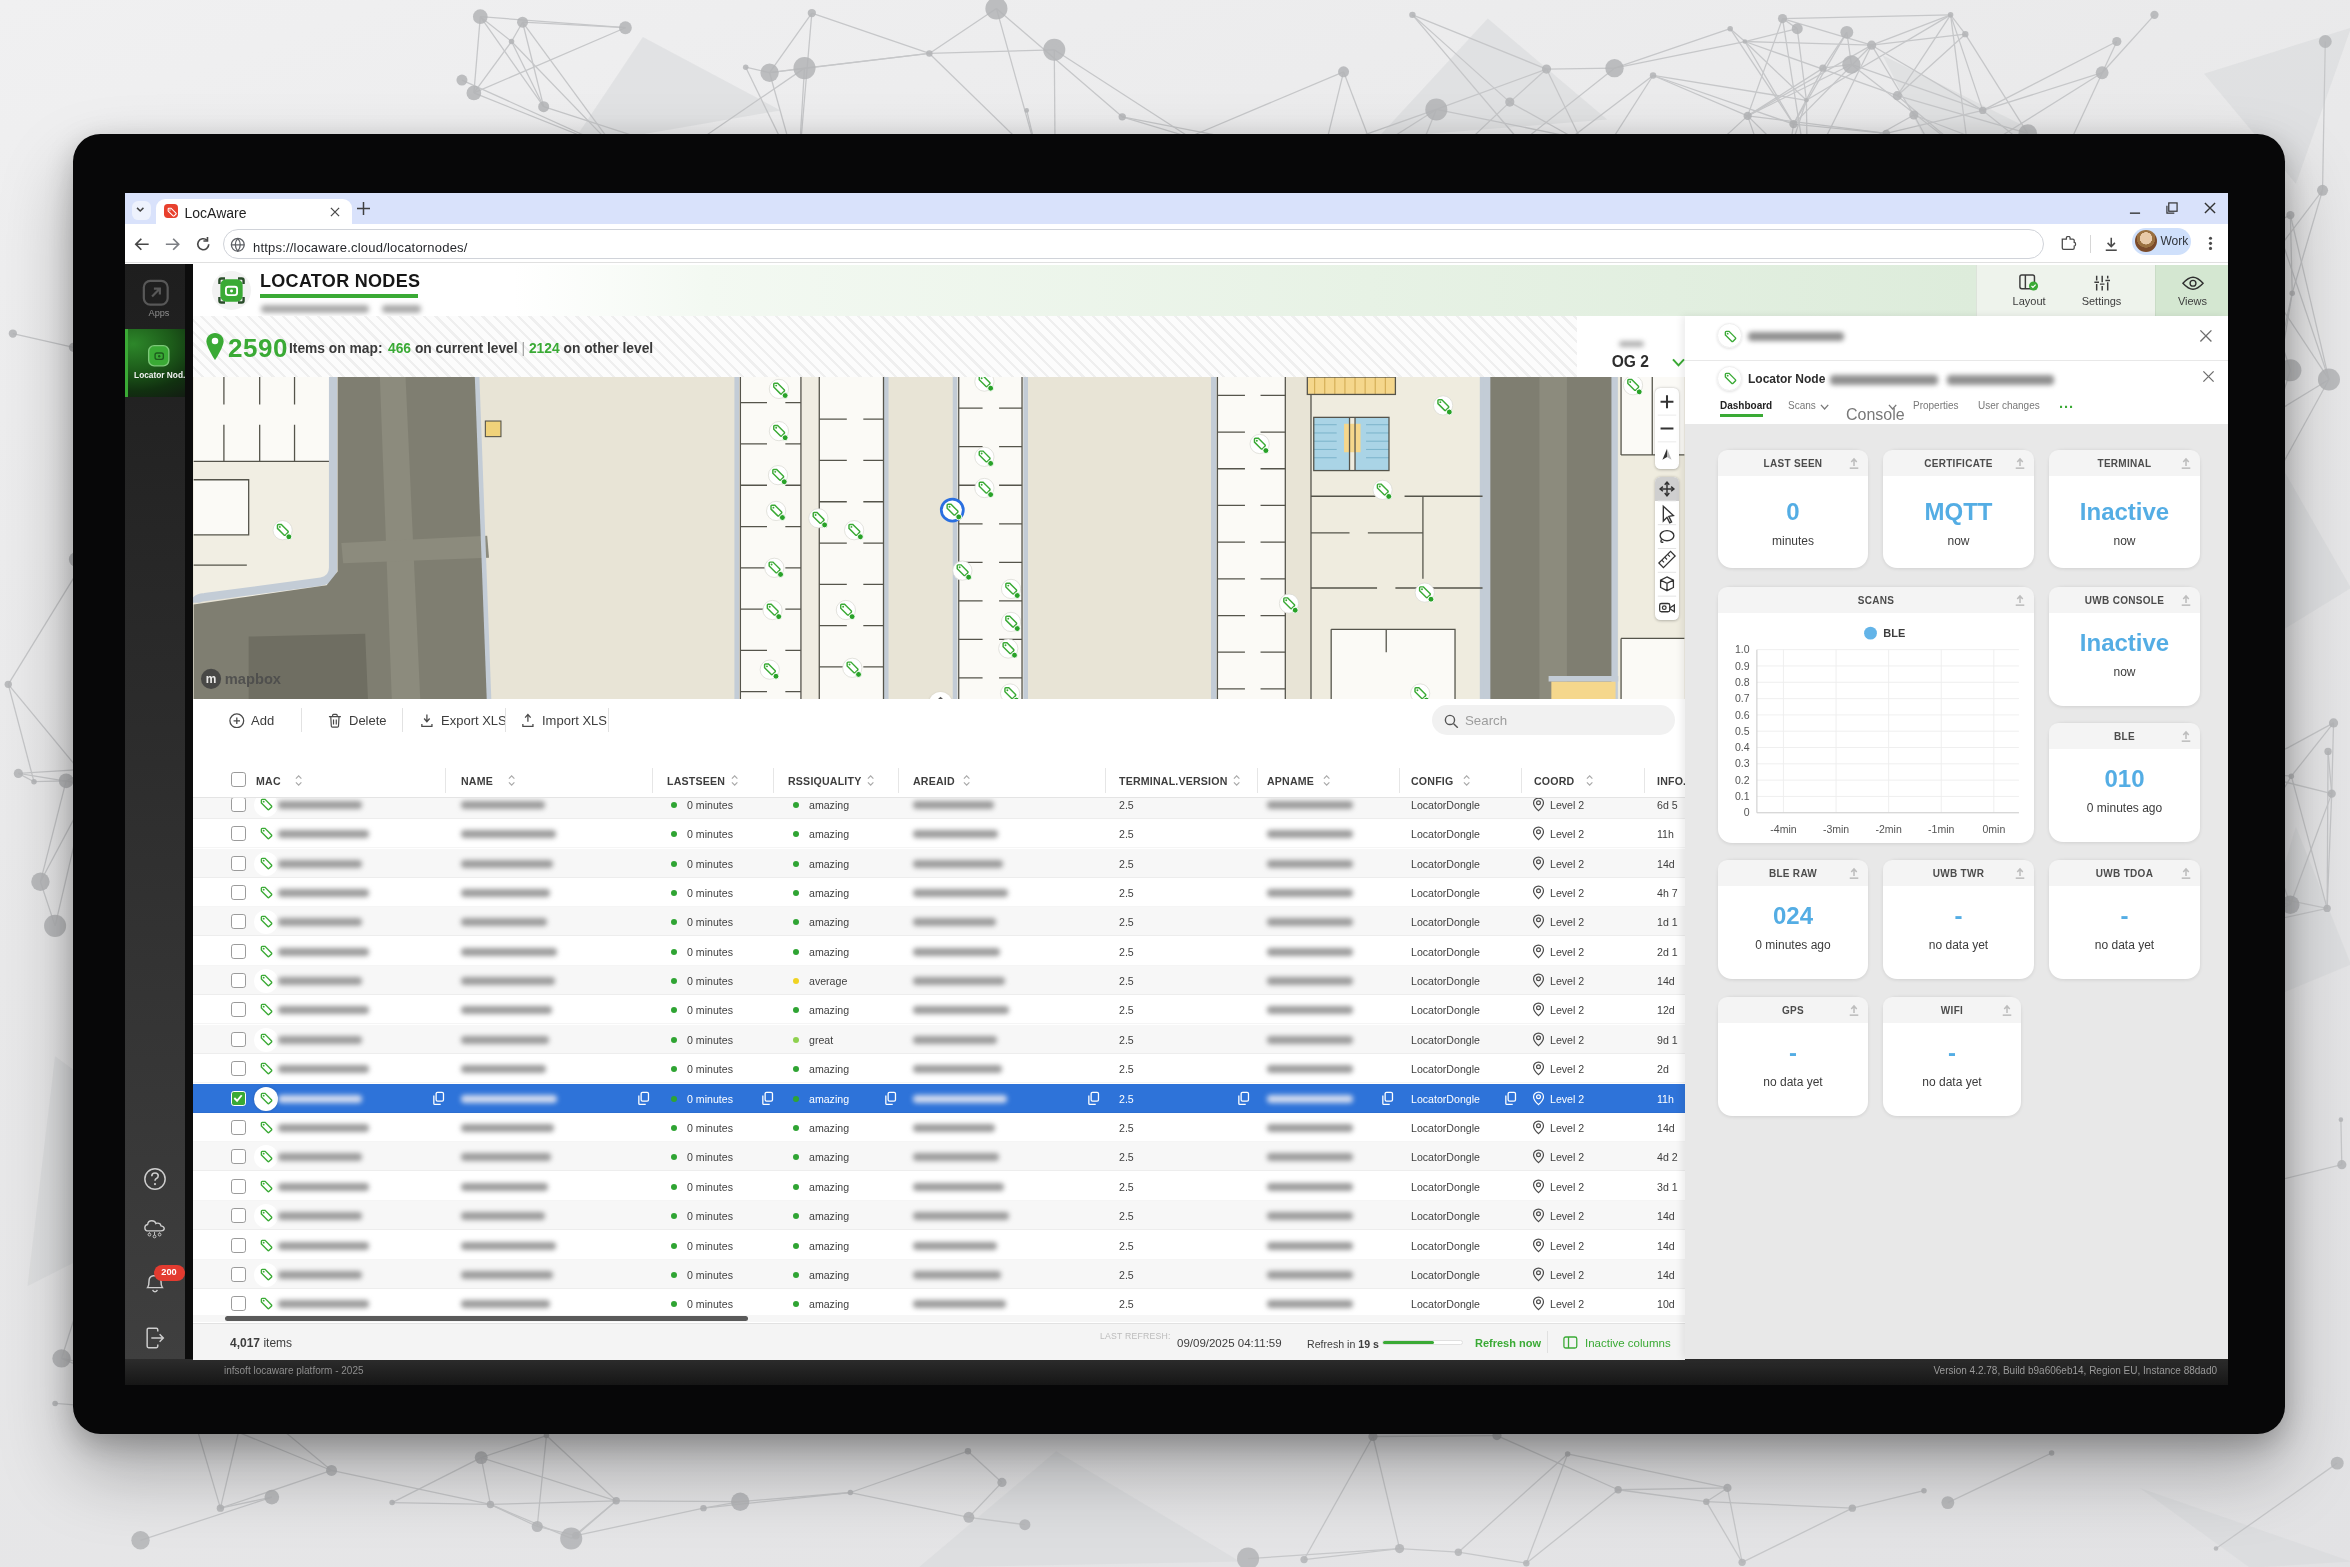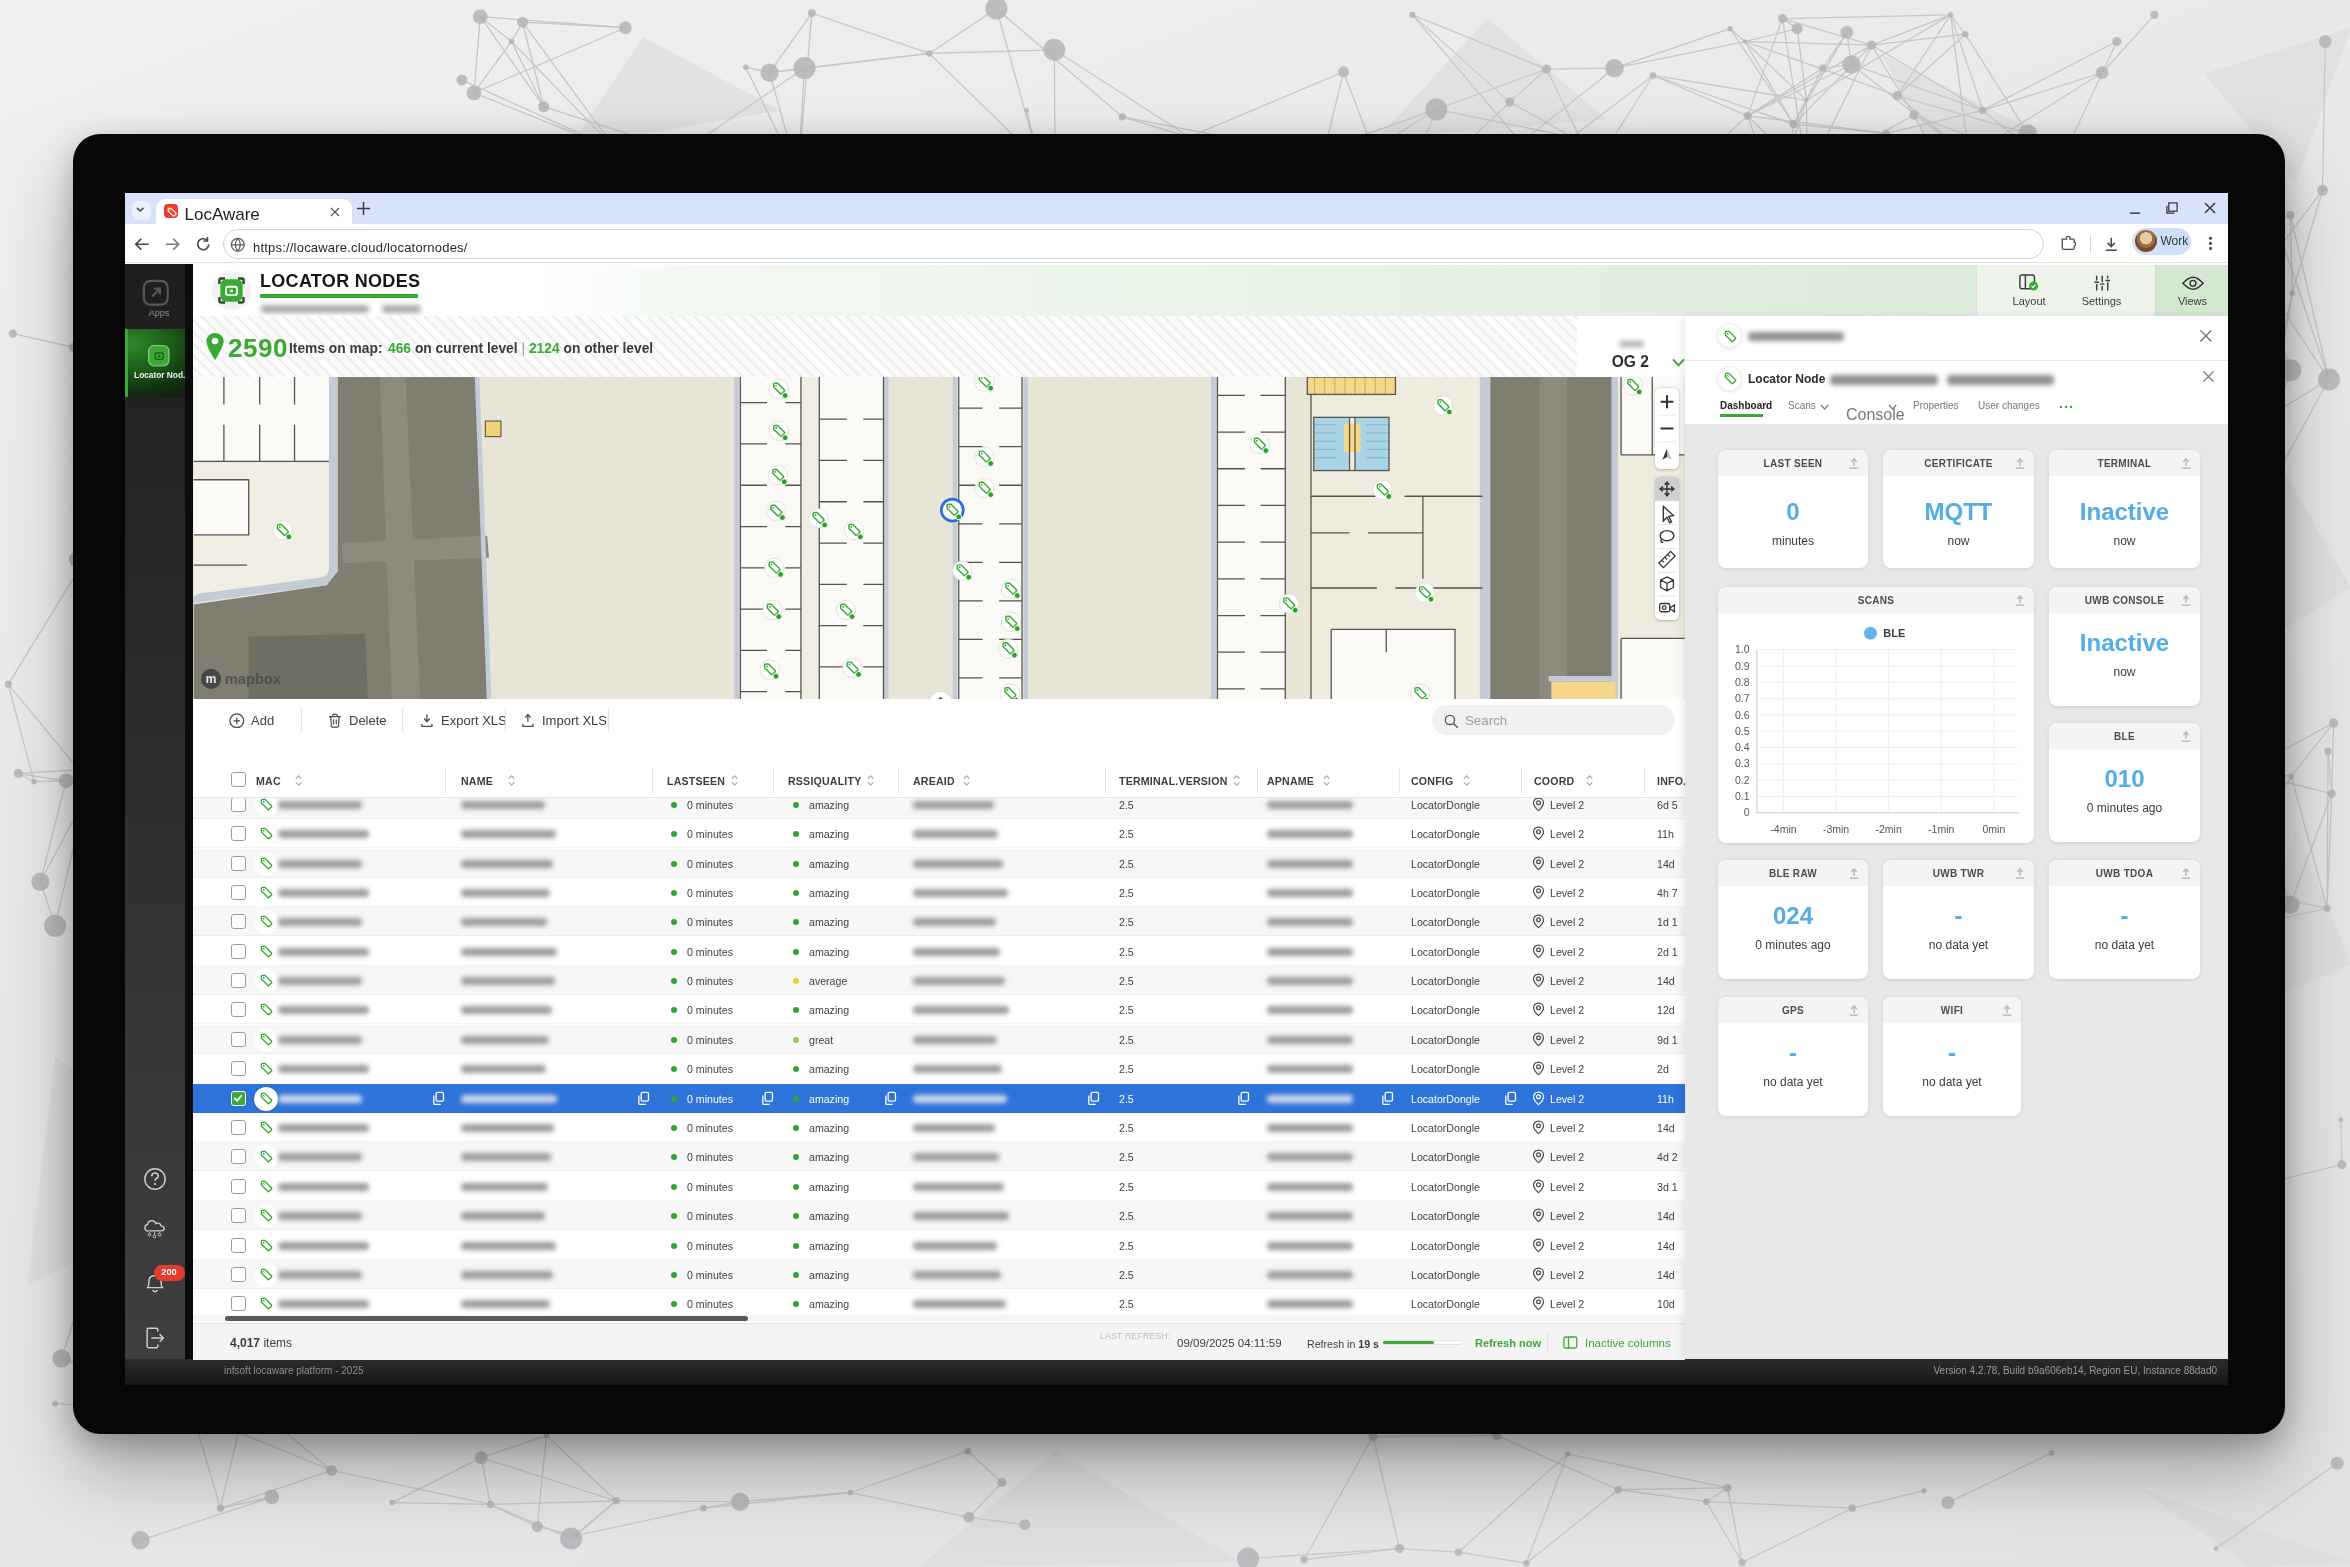--- a/index.html
+++ b/index.html
@@ -5,21 +5,21 @@
 html,body{width:2351px;height:1568px;overflow:hidden}
 body{font-family:"Liberation Sans",sans-serif;background:linear-gradient(160deg,#f0f0f1 0%,#e9e9ea 40%,#e2e2e4 100%);position:relative}
 .abs{position:absolute}
 #frame{position:absolute;left:73px;top:134px;width:2212px;height:1300px;background:#070708;border-radius:27.5px;box-shadow:0 37px 73px rgba(0,0,0,.28),0 9.2px 27.5px rgba(0,0,0,.22)}
 #screen{position:absolute;left:125px;top:193px;width:2103px;height:1192px;background:#fff;overflow:hidden}
 
 #tabstrip{position:absolute;left:0;top:0;width:2103px;height:31px;background:#d9e2fb}
 #tsbtn{position:absolute;left:7.3px;top:8.3px;width:18.4px;height:18.4px;border-radius:6.4px;background:#eef2fd}
 .tab{position:absolute;left:31px;top:5.5px;width:196px;height:26px;background:#fff;border-radius:9.2px 9.2px 0 0}
 .favicon{position:absolute;left:8.3px;top:5.5px;width:13.8px;height:13.8px;border-radius:3.7px;background:#e8402d}
-.tabtitle{position:absolute;left:28.5px;top:6.4px;font-size:17px;color:#1f1f1f}
+.tabtitle{position:absolute;left:28.5px;top:6.4px;font-size:14px;color:#1f1f1f}
 
 #navrow{position:absolute;left:0;top:31px;width:2103px;height:39px;background:#fff;border-bottom:0.9px solid #e0e0e0}
 #urlpill{position:absolute;left:98px;top:4.6px;width:1821px;height:30px;border:0.9px solid #d0d3d9;border-radius:15.6px;background:#fff}
 #urltext{position:absolute;left:29px;top:10px;font-size:13px;color:#27292d;letter-spacing:0.2px}
 #workpill{position:absolute;left:2007px;top:3.7px;width:59px;height:27.5px;background:#cfe0fb;border-radius:13.8px}
 
 #sidebar{position:absolute;left:0;top:71px;width:68px;height:1096px;background:linear-gradient(180deg,#1e1e1e,#3f3f3f)}
 #sidebar:after{content:"";position:absolute;right:0;top:0;width:8.3px;height:100%;background:#0c0c0c}
 #sbactive{position:absolute;left:0;top:65px;width:68px;height:68px;background:radial-gradient(101px 69px at 8% 22%,#2d872a 0%,#1d5c1a 38%,#113110 68%,#131613 100%);border-left:3.7px solid #3aaa35}
 .sblabel{position:absolute;width:68px;text-align:center;font-size:9.2px;color:#a5a5a5;white-space:nowrap}
@@ -54,21 +54,21 @@
 .cbx{position:absolute;left:38px;top:7.3px;width:14.7px;height:14.7px;border:1.4px solid #9b9b9b;border-radius:2.8px;background:#fff}
 .tagc{position:absolute;left:61px;top:2.8px;width:24px;height:24px;border-radius:50%;background:#fff}
 .blur{position:absolute;background:#9b9b9b;filter:blur(2.8px);border-radius:3.7px;height:8.3px;top:11px}
 .rowsel .blur{background:#cfdcf5}
 #hscroll{position:absolute;left:68px;top:1122px;width:1492px;height:7.3px;background:#f6f6f6}
 #hthumb{position:absolute;left:32px;top:0.9px;width:523px;height:5.5px;background:#5a5a5a;border-radius:2.8px}
 #tfoot{position:absolute;left:68px;top:1130px;width:1492px;height:37px;background:#f4f4f4;border-top:0.9px solid #e2e2e2;font-size:12px;color:#3d3d3d;white-space:nowrap}
 
 #rpanel{position:absolute;left:1560px;top:123px;width:543px;height:1043px;background:#fff;box-shadow:-2.8px 0 7.3px rgba(0,0,0,.08)}
 #cardarea{position:absolute;left:0;top:108px;width:543px;height:935px;background:#e8e8e8}
-.card{position:absolute;background:#fff;border-radius:8px;box-shadow:0 0.9px 3.7px rgba(0,0,0,.10)}
+.card{position:absolute;background:#fff;border-radius:14px;box-shadow:0 0.9px 3.7px rgba(0,0,0,.10)}
 .chead{position:absolute;left:0;top:0;width:100%;height:26px;background:#f4f4f4;border-radius:9.2px 9.2px 0 0;text-align:center;font-size:10px;font-weight:bold;color:#4c4c4c;letter-spacing:0.3px;line-height:27px}
 .cval{position:absolute;width:100%;text-align:center;font-size:24px;font-weight:bold;color:#54ade4}
 .clbl{position:absolute;width:100%;text-align:center;font-size:12px;color:#3c3c3c}
 svg{display:block}
 </style></head><body>
 <svg class="abs" width="2351" height="1568" style="left:0;top:0" viewBox="0 0 2560 1707">
     <polygon points="1620,20 1750,130 1500,150" fill="#d7d8da" opacity=".55"></polygon>
     <polygon points="2050,60 2250,160 2150,260" fill="#d7d8da" opacity=".55"></polygon>
     <polygon points="2400,80 2560,30 2500,200" fill="#d7d8da" opacity=".55"></polygon>
     <polygon points="2480,500 2560,640 2430,720" fill="#d7d8da" opacity=".55"></polygon>

